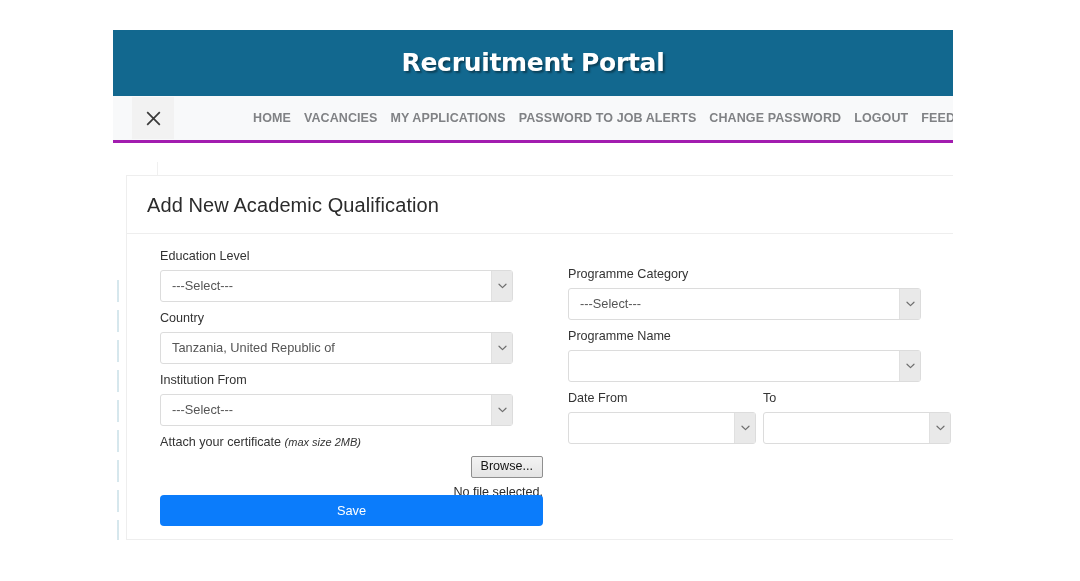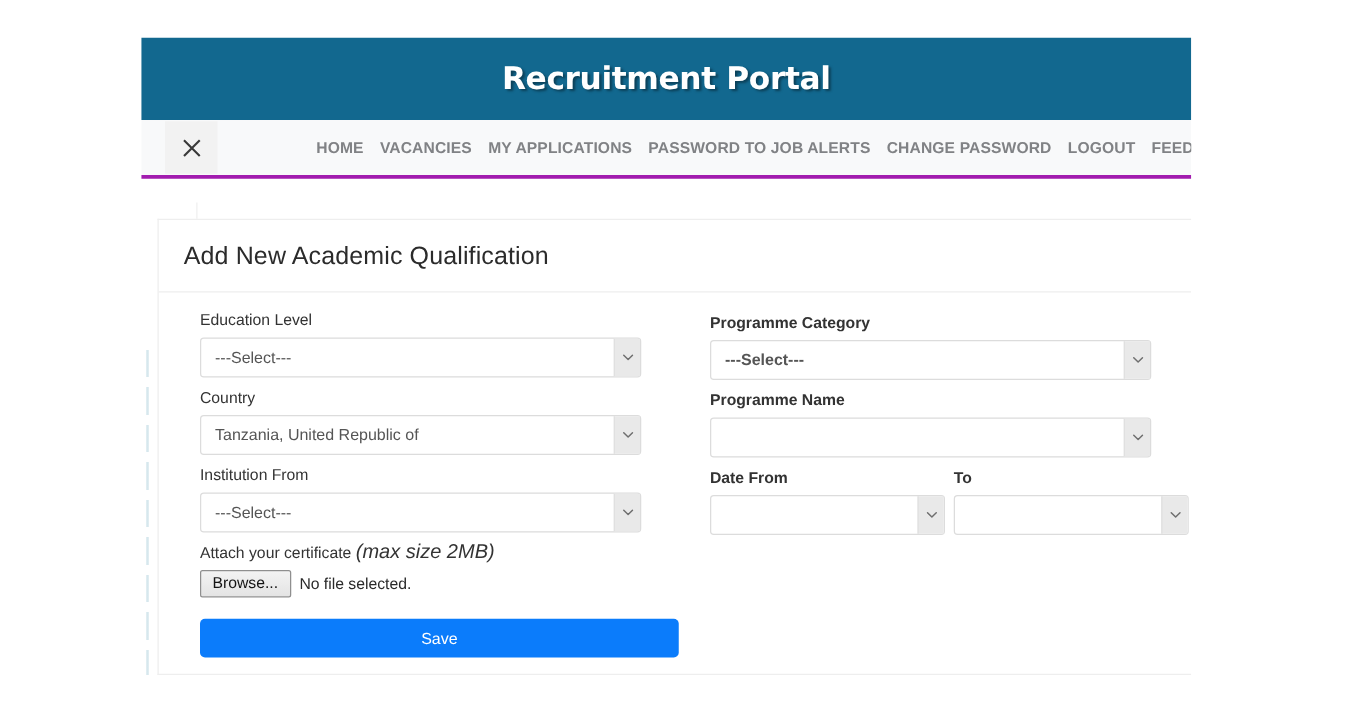--- a/index.html
+++ b/index.html
@@ -155,36 +155,35 @@
   
   .col-left {
     position: absolute;
     left: 33px;
     top: 14px;
     width: 383px;
   }
   .col-right {
     position: absolute;
     left: 441px;
-    top: 16px;
+    top: 32px;
     width: 383px;
-    font-weight: bold;
   }
 
   .field { margin-bottom: 8px; }
   .field-label {
     display: block;
     font-size: 12.6px;
     color: #333333;
     margin-bottom: 6px;
     line-height: 16px;
   }
   .label-note {
     font-style: italic;
-    font-size: 16px;
+    font-size: 11px;
     color: #333333;
   }
 
   
   .select {
     position: relative;
     height: 32px;
     background: #ffffff;
     border: 1px solid #dcdcdc;
     border-radius: 3px;
@@ -223,22 +222,23 @@
   .date-row {
     display: flex;
     gap: 7px;
   }
   .date-row .field { margin-bottom: 16px; }
 
   
   .file-row {
     margin-top: 3px;
     display: flex;
-    align-items: center;
+    align-items: flex-end;
     gap: 7px;
+    flex-direction: column;
   }
   .browse-btn {
     display: inline-block;
     padding: 2px 9px 3px 9px;
     font-size: 12.6px;
     color: #141414;
     background: linear-gradient(to bottom, #f3f3f3 0%, #e4e4e4 100%);
     border: 1px solid #8f8f8f;
     border-radius: 2px;
     line-height: 15px;

